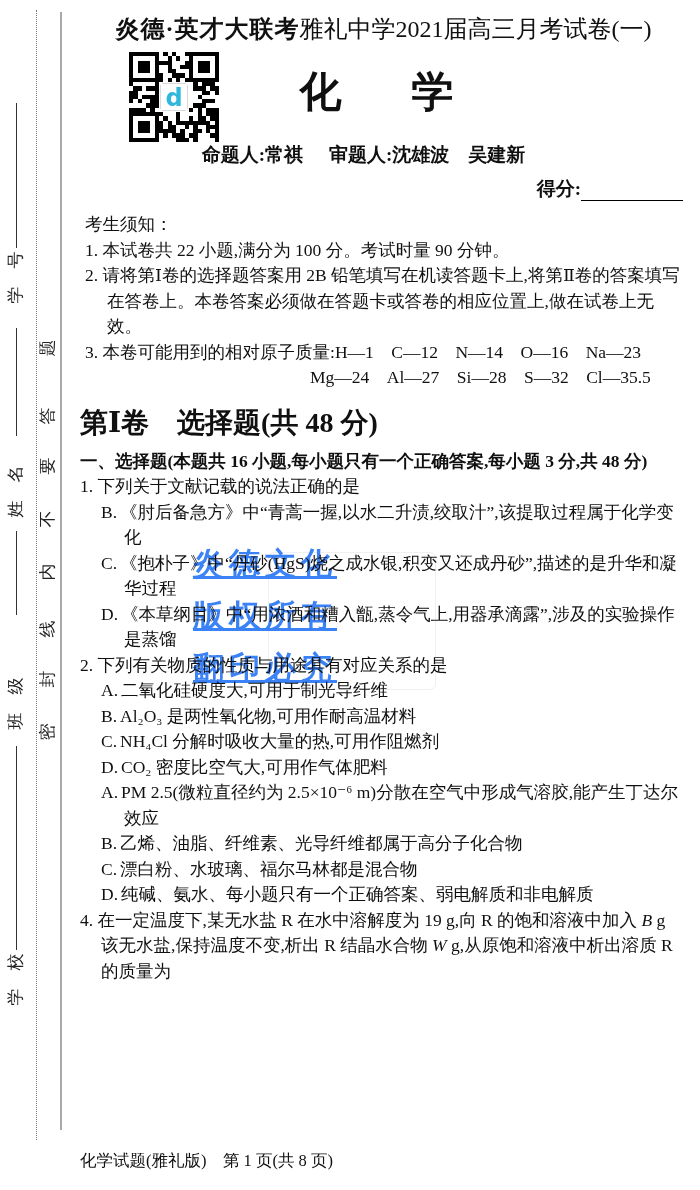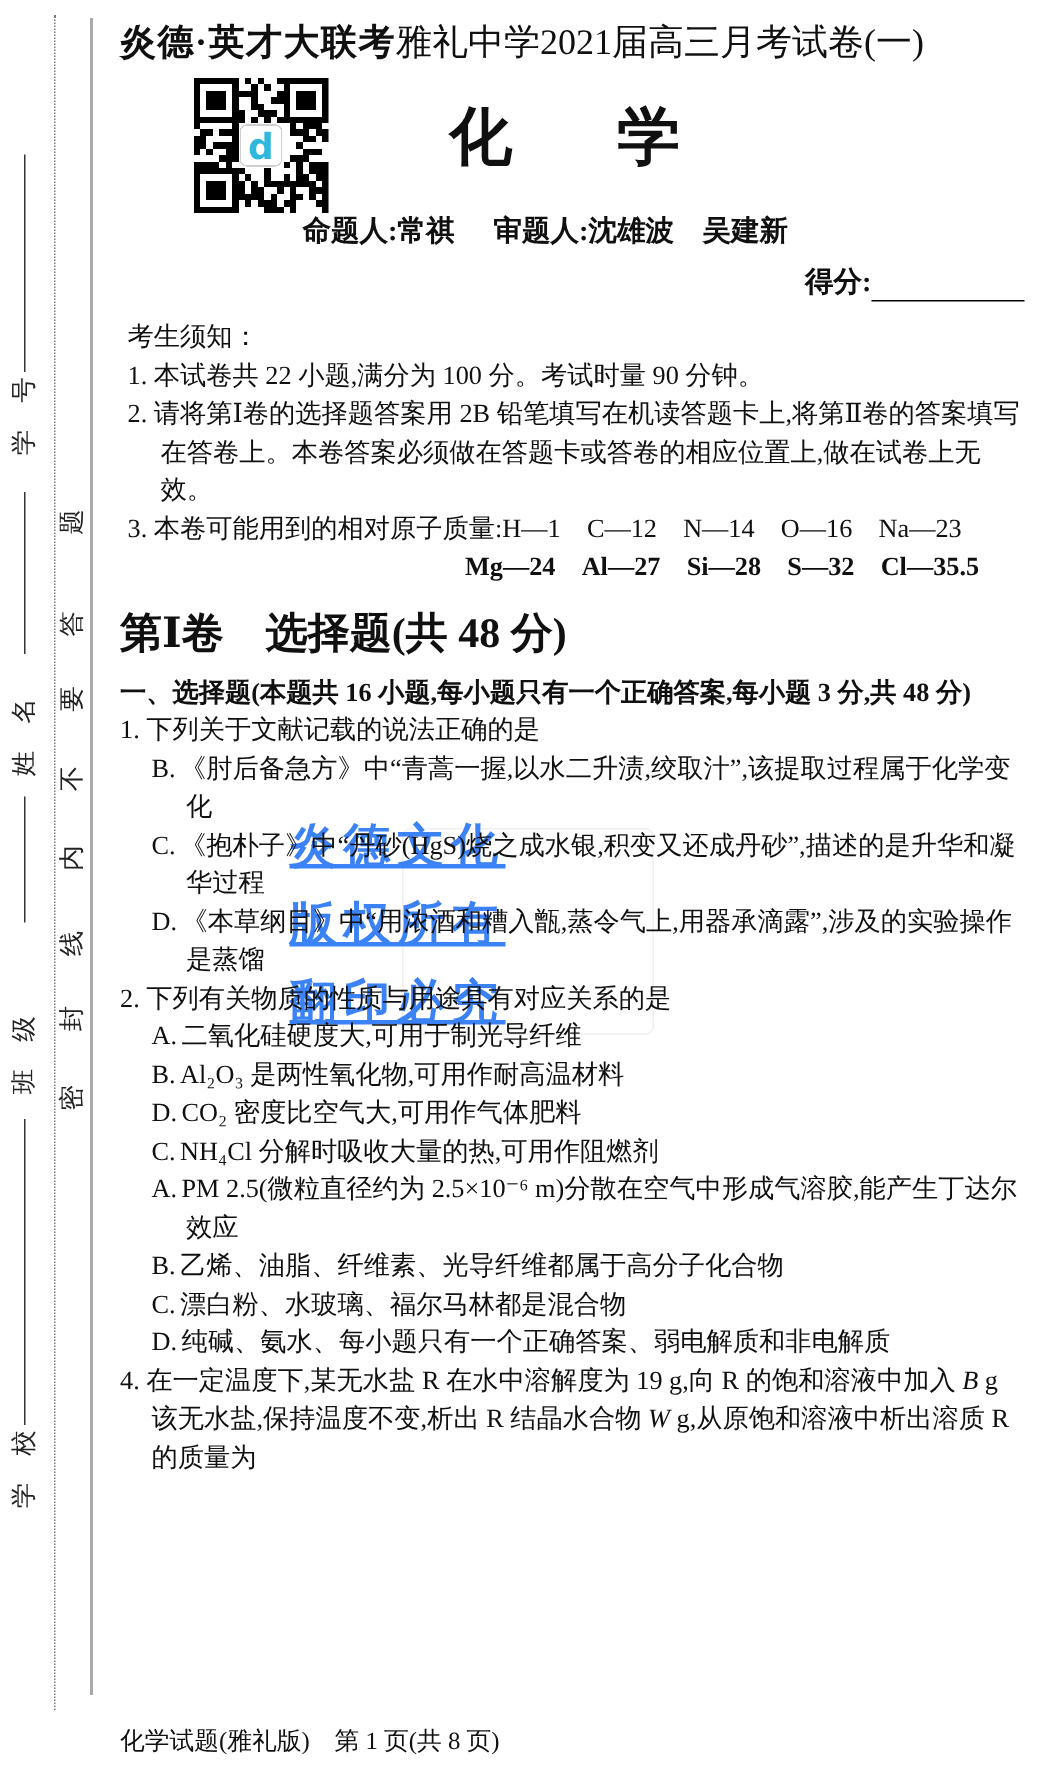--- a/index.html
+++ b/index.html
@@ -21,21 +21,21 @@
   
   .wm-box { position:absolute; left:268px; top:552px; width:166px; height:136px;
             background:#fff; border:1px solid #f0f0f0; border-radius:6px; z-index:0; }
   .wm { position:absolute; left:193px; top:538px; z-index:1; color:#3b82f6;
         font-weight:bold; font-size:31px; letter-spacing:5px; line-height:52px; white-space:nowrap;text-decoration:underline; }
   
   .qr { position:absolute; left:129px; top:52px; width:90px; height:90px; z-index:3; }
   
   .content { position:absolute; left:80px; top:0; width:607px; z-index:2;
              font-size:17.5px; line-height:25.5px; }
-  .exam-header { padding-top:14px; text-align:left; font-size:24px; line-height:30px; white-space:nowrap; }
+  .exam-header { padding-top:14px; text-align:center; font-size:24px; line-height:30px; white-space:nowrap; }
   .exam-header .brush { font-weight:bold; letter-spacing:1px; }
   .subject-title { margin-top:24px; text-align:center; font-size:42px; line-height:48px; font-weight:bold; letter-spacing:14px; }
   .setter-line { margin-top:26px; text-align:center; font-size:19px; line-height:26px; font-weight:bold;
                  display:flex; justify-content:center; gap:26px; transform:translateX(-20px); }
   .score-row { margin-top:6px; height:27px; display:flex; justify-content:flex-end; align-items:flex-end;
                font-size:19px; font-weight:bold; padding-right:4px; }
   .score-underline { display:inline-block; width:102px; border-bottom:1.6px solid #000; height:20px; }
   .notice-title { margin-top:11px; margin-left:5px; }
   .nitem { margin-left:5px; padding-left:22px; text-indent:-22px; }
   .mass-line2 { margin-left:203px; }
@@ -258,21 +258,21 @@
     </div>
 
     <div class="nitem">
       <span>2.</span>
       <span>请将第Ⅰ卷的选择题答案用 2B 铅笔填写在机读答题卡上,将第Ⅱ卷的答案填写在答卷上。本卷答案必须做在答题卡或答卷的相应位置上,做在试卷上无效。</span>
     </div>
 
     <div class="nitem">
       <span>3.</span>
       <span>本卷可能用到的相对原子质量:</span><span>H—1　C—12　N—14　O—16　Na—23</span>
-      <div class="mass-line2" style="text-indent:0;font-weight:bold;">Mg—24　Al—27　Si—28　S—32　Cl—35.5</div>
+      <div class="mass-line2" style="text-indent:0;">Mg—24　Al—27　Si—28　S—32　Cl—35.5</div>
     </div>
 
     <div class="section-heading">第Ⅰ卷　选择题(共 48 分)</div>
 
     <div class="intro">
       <span>一、选择题</span><span>(本题共 16 小题,每小题只有一个正确答案,每小题 3 分,共 48 分)</span>
     </div>
 
     <div class="q">
       <span>1.</span>
@@ -281,22 +281,22 @@
     <div class="opt"><span class="letter">B.</span><span>《肘后备急方》中“青蒿一握,以水二升渍,绞取汁”,该提取过程属于化学变化</span></div>
     <div class="opt"><span class="letter">C.</span><span>《抱朴子》中“丹砂(HgS)烧之成水银,积变又还成丹砂”,描述的是升华和凝华过程</span></div>
     <div class="opt"><span class="letter">D.</span><span>《本草纲目》中“用浓酒和糟入甑,蒸令气上,用器承滴露”,涉及的实验操作是蒸馏</span></div>
 
     <div class="q">
       <span>2.</span>
       <span>下列有关物质的性质与用途具有对应关系的是</span>
     </div>
     <div class="opt"><span class="letter">A.</span><span>二氧化硅硬度大,可用于制光导纤维</span></div>
     <div class="opt"><span class="letter">B.</span><span>Al₂O₃ 是两性氧化物,可用作耐高温材料</span></div>
+    <div class="opt"><span class="letter">C.</span><span>NH₄Cl 分解时吸收大量的热,可用作阻燃剂</span></div>
     <div class="opt"><span class="letter">D.</span><span>CO₂ 密度比空气大,可用作气体肥料</span></div>
-    <div class="opt"><span class="letter">C.</span><span>NH₄Cl 分解时吸收大量的热,可用作阻燃剂</span></div>
 
     <div class="opt"><span class="letter">A.</span><span>PM 2.5(微粒直径约为 2.5×10⁻⁶ m)分散在空气中形成气溶胶,能产生丁达尔效应</span></div>
     <div class="opt"><span class="letter">B.</span><span>乙烯、油脂、纤维素、光导纤维都属于高分子化合物</span></div>
     <div class="opt"><span class="letter">C.</span><span>漂白粉、水玻璃、福尔马林都是混合物</span></div>
     <div class="opt"><span class="letter">D.</span><span>纯碱、氨水、每小题只有一个正确答案、弱电解质和非电解质</span></div>
 
     <div class="q">
       <span>4.</span>
       <span>在一定温度下,某无水盐 R 在水中溶解度为 19 g,向 R 的饱和溶液中加入 </span><i class="var">B</i><span> g 该无水盐,保持温度不变,析出 R 结晶水合物 </span><i class="var">W</i><span> g,从原饱和溶液中析出溶质 R 的质量为</span>
     </div>

